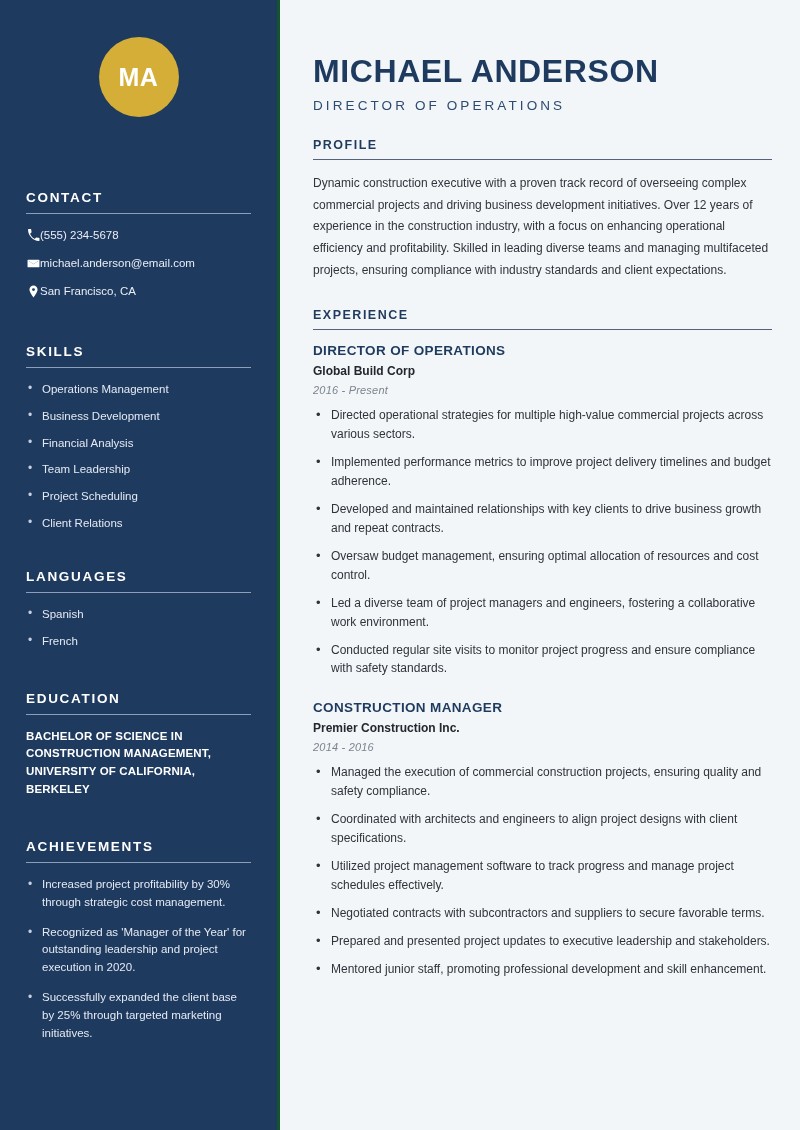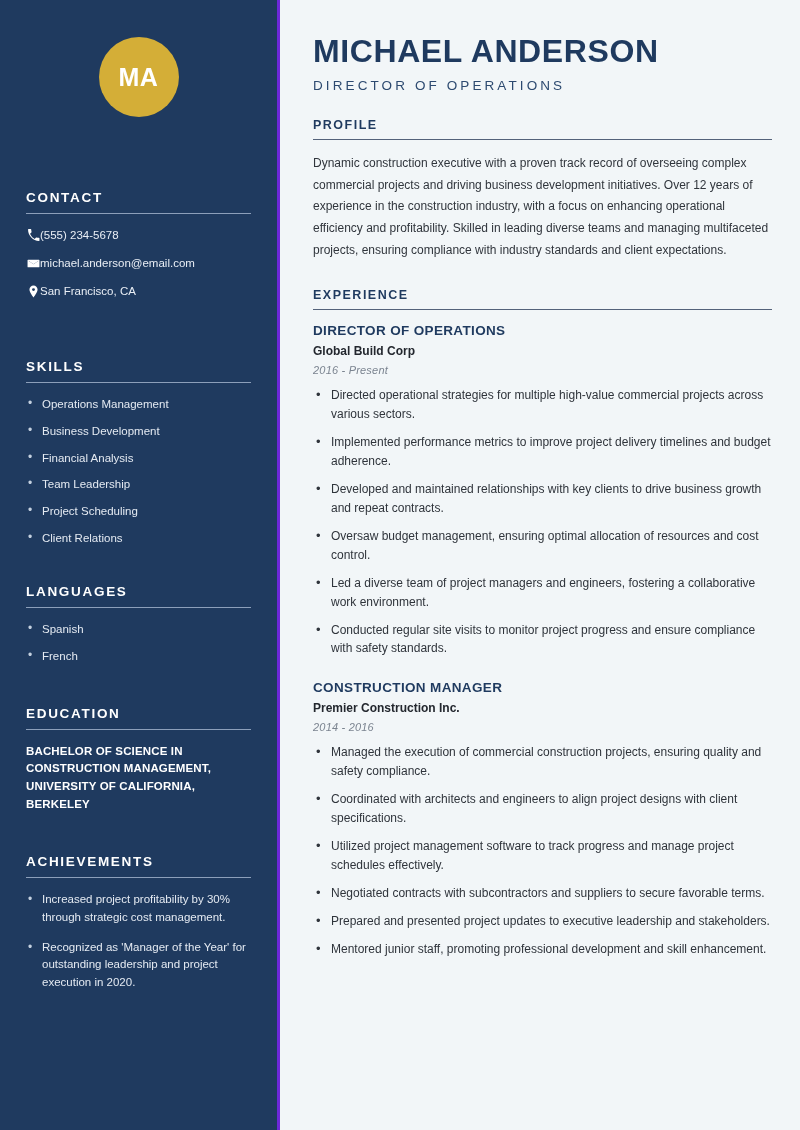--- a/index.html
+++ b/index.html
@@ -84,21 +84,21 @@
   .c-icon {
     width: 14px;
     min-width: 14px;
     display: flex;
     align-items: center;
     justify-content: center;
     color: #ffffff;
   }
   .c-icon svg { display: block; }
 
-  .skills-block { margin-top: 60px; }
+  .skills-block { margin-top: 45px; }
   .languages-block { margin-top: 38px; }
   .education-block { margin-top: 41px; }
   .achievements-block { margin-top: 40px; }
 
   ul.side-list { list-style: none; }
 
   ul.side-list li {
     position: relative;
     padding-left: 16px;
     font-size: 11.5px;
@@ -128,22 +128,22 @@
     line-height: 1.55;
     color: #ffffff;
     text-transform: uppercase;
     letter-spacing: 0.15px;
   }
 
   
   .main {
     flex: 1;
     background: #f2f6f8;
-    padding: 34px 28px 0 33px;
-    border-left: 3px solid #6d28d9;
+    padding: 54px 28px 0 33px;
+    border-left: 3px solid #14532d;
   }
 
   .name {
     font-size: 32px;
     font-weight: bold;
     color: #1f3a5f;
     letter-spacing: 0.6px;
     line-height: 1.12;
   }
 
@@ -300,20 +300,21 @@
       <div class="side-rule"></div>
       <div class="edu-text">BACHELOR OF SCIENCE IN CONSTRUCTION MANAGEMENT, UNIVERSITY OF CALIFORNIA, BERKELEY</div>
     </section>
 
     <section class="side-section achievements-block">
       <div class="side-heading">ACHIEVEMENTS</div>
       <div class="side-rule"></div>
       <ul class="side-list achieve-list">
         <li>Increased project profitability by 30% through strategic cost management.</li>
         <li>Recognized as 'Manager of the Year' for outstanding leadership and project execution in 2020.</li>
+        <li>Successfully expanded the client base by 25% through targeted marketing initiatives.</li>
       </ul>
     </section>
 
   </aside>
 
   <main class="main">
 
     <h1 class="name">MICHAEL ANDERSON</h1>
     <div class="job-subtitle">DIRECTOR OF OPERATIONS</div>
 

